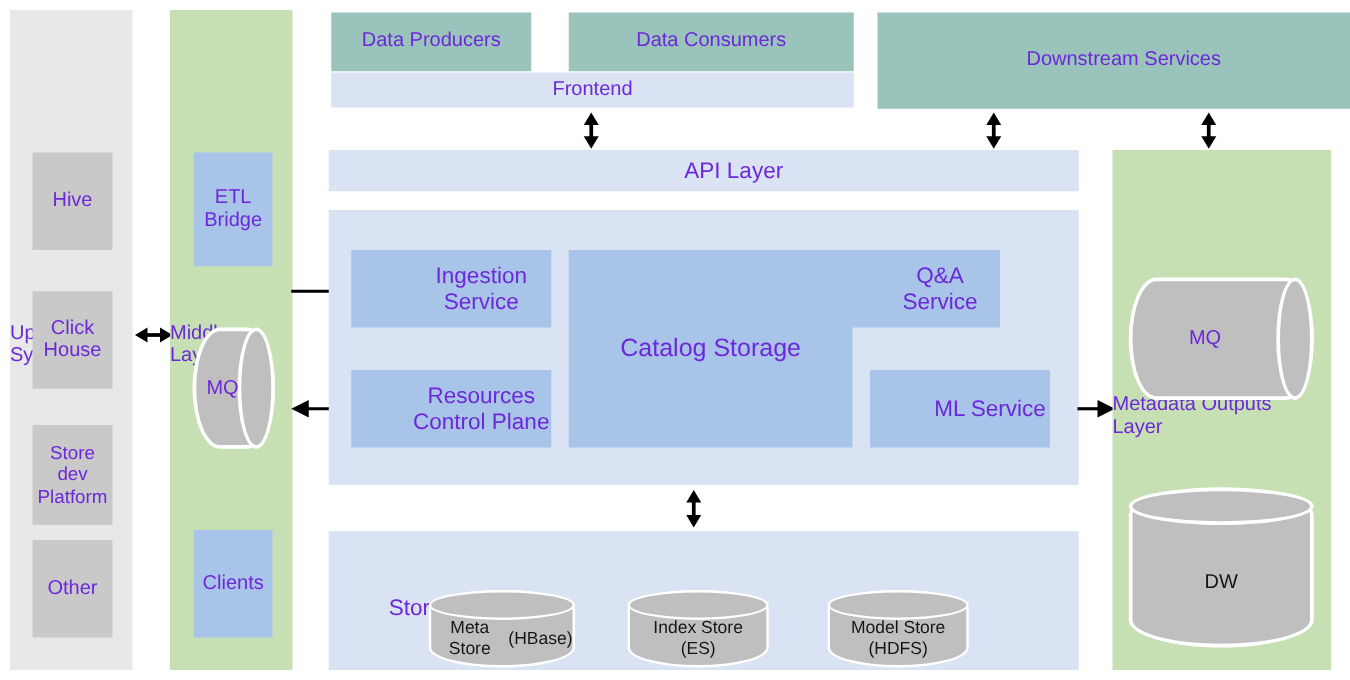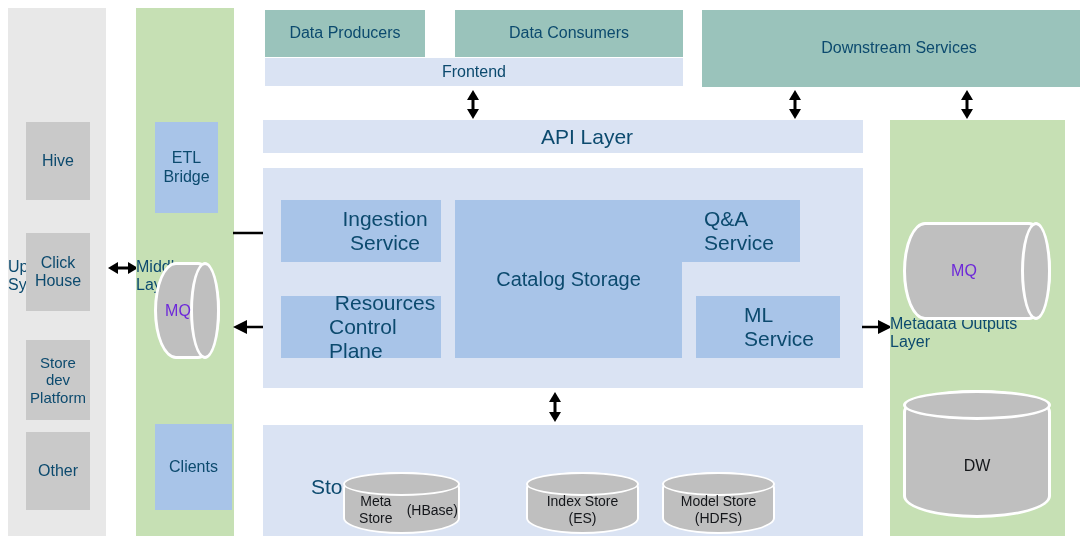--- a/index.html
+++ b/index.html
@@ -1,26 +1,26 @@
 <!DOCTYPE html>
 <html><head>
 <meta charset="utf-8">
 <style>
   html,body{margin:0;padding:0;background:#ffffff;}
   body{font-family:"Liberation Sans", sans-serif;}
   #canvas{position:relative;width:1080px;height:544px;background:#ffffff;overflow:hidden;}
-  .box{position:absolute;box-sizing:border-box;display:flex;align-items:center;justify-content:center;color:#0c4a6e;line-height:1.14;}
+  .box{position:absolute;box-sizing:border-box;display:flex;align-items:center;justify-content:center;text-align:center;color:#6d28d9;line-height:1.14;}
   .panel-grey{background:#e8e8e8;}
   .panel-green{background:#c6e0b4;}
   .panel-lightblue{background:#dae3f3;}
   .chip-grey{background:#c9c9c9;}
   .chip-blue{background:#a8c4e8;}
   .chip-teal{background:#9ac3bb;}
   .panel-title{align-items:flex-start;padding-top:8px;}
-  .f17{font-size:21px;padding-left:48px;}
+  .f17{font-size:18px;padding-left:48px;}
   .f16{font-size:16px;}
   .f15{font-size:15px;}
   .f14{font-size:14px;}
   .f20{font-size:20px;}
   
   .cyl{position:absolute;box-sizing:border-box;}
   .cyl-v{background:#bfbfbf;border:3px solid #ffffff;border-radius:50%/22px;}
   .cyl-v .cap{position:absolute;left:-3px;right:-3px;top:-3px;height:30px;border:3px solid #ffffff;border-radius:50%;background:#bfbfbf;box-sizing:border-box;}
   .cyl-v .lbl{position:absolute;left:0;right:0;top:0;bottom:0;display:flex;align-items:center;justify-content:center;text-align:center;color:#14161a;z-index:3;}
   .cyl-h{background:#bfbfbf;border:3px solid #ffffff;border-radius:22px/50%;}
@@ -78,21 +78,21 @@
   <div class="box chip-blue f16" style="left:155px;top:122px;width:63px;height:91px;flex-direction:column;">
     <span>ETL</span>
     <span>Bridge</span>
   </div>
 
   <div class="cyl cyl-h" style="left:154px;top:262px;width:66px;height:97px;">
     <div class="cap"></div>
     <div class="lbl f16" style="padding-right:18px;">MQ</div>
   </div>
 
-  <div class="box chip-blue f16" style="left:155px;top:424px;width:77px;height:86px;">
+  <div class="box chip-blue f16" style="left:155px;top:424px;width:63px;height:86px;">
     <span>Clients</span>
   </div>
 
   <div class="arr" style="left:233px;top:224px;">
     <svg width="48" height="18" viewBox="0 0 48 18">
       <line x1="0" y1="9" x2="38" y2="9" stroke="#000" stroke-width="2.5"></line>
       <polygon points="48,9 34,2 34,16" fill="#000"></polygon>
     </svg>
   </div>
 
@@ -191,21 +191,21 @@
   </div>
 
   <div class="store-cyl" style="left:343px;top:472px;width:117px;height:62px;">
     <div class="cap"></div>
     <div class="lbl f14" style="">
       <span>Meta Store</span>
       <span>(HBase)</span>
     </div>
   </div>
 
-  <div class="store-cyl" style="left:502px;top:472px;width:113px;height:62px;margin-left:24px;">
+  <div class="store-cyl" style="left:502px;top:472px;width:113px;height:62px;">
     <div class="cap"></div>
     <div class="lbl f14" style="flex-direction:column;">
       <span>Index Store</span>
       <span>(ES)</span>
     </div>
   </div>
 
   <div class="store-cyl" style="left:662px;top:472px;width:113px;height:62px;">
     <div class="cap"></div>
     <div class="lbl f14" style="flex-direction:column;">

